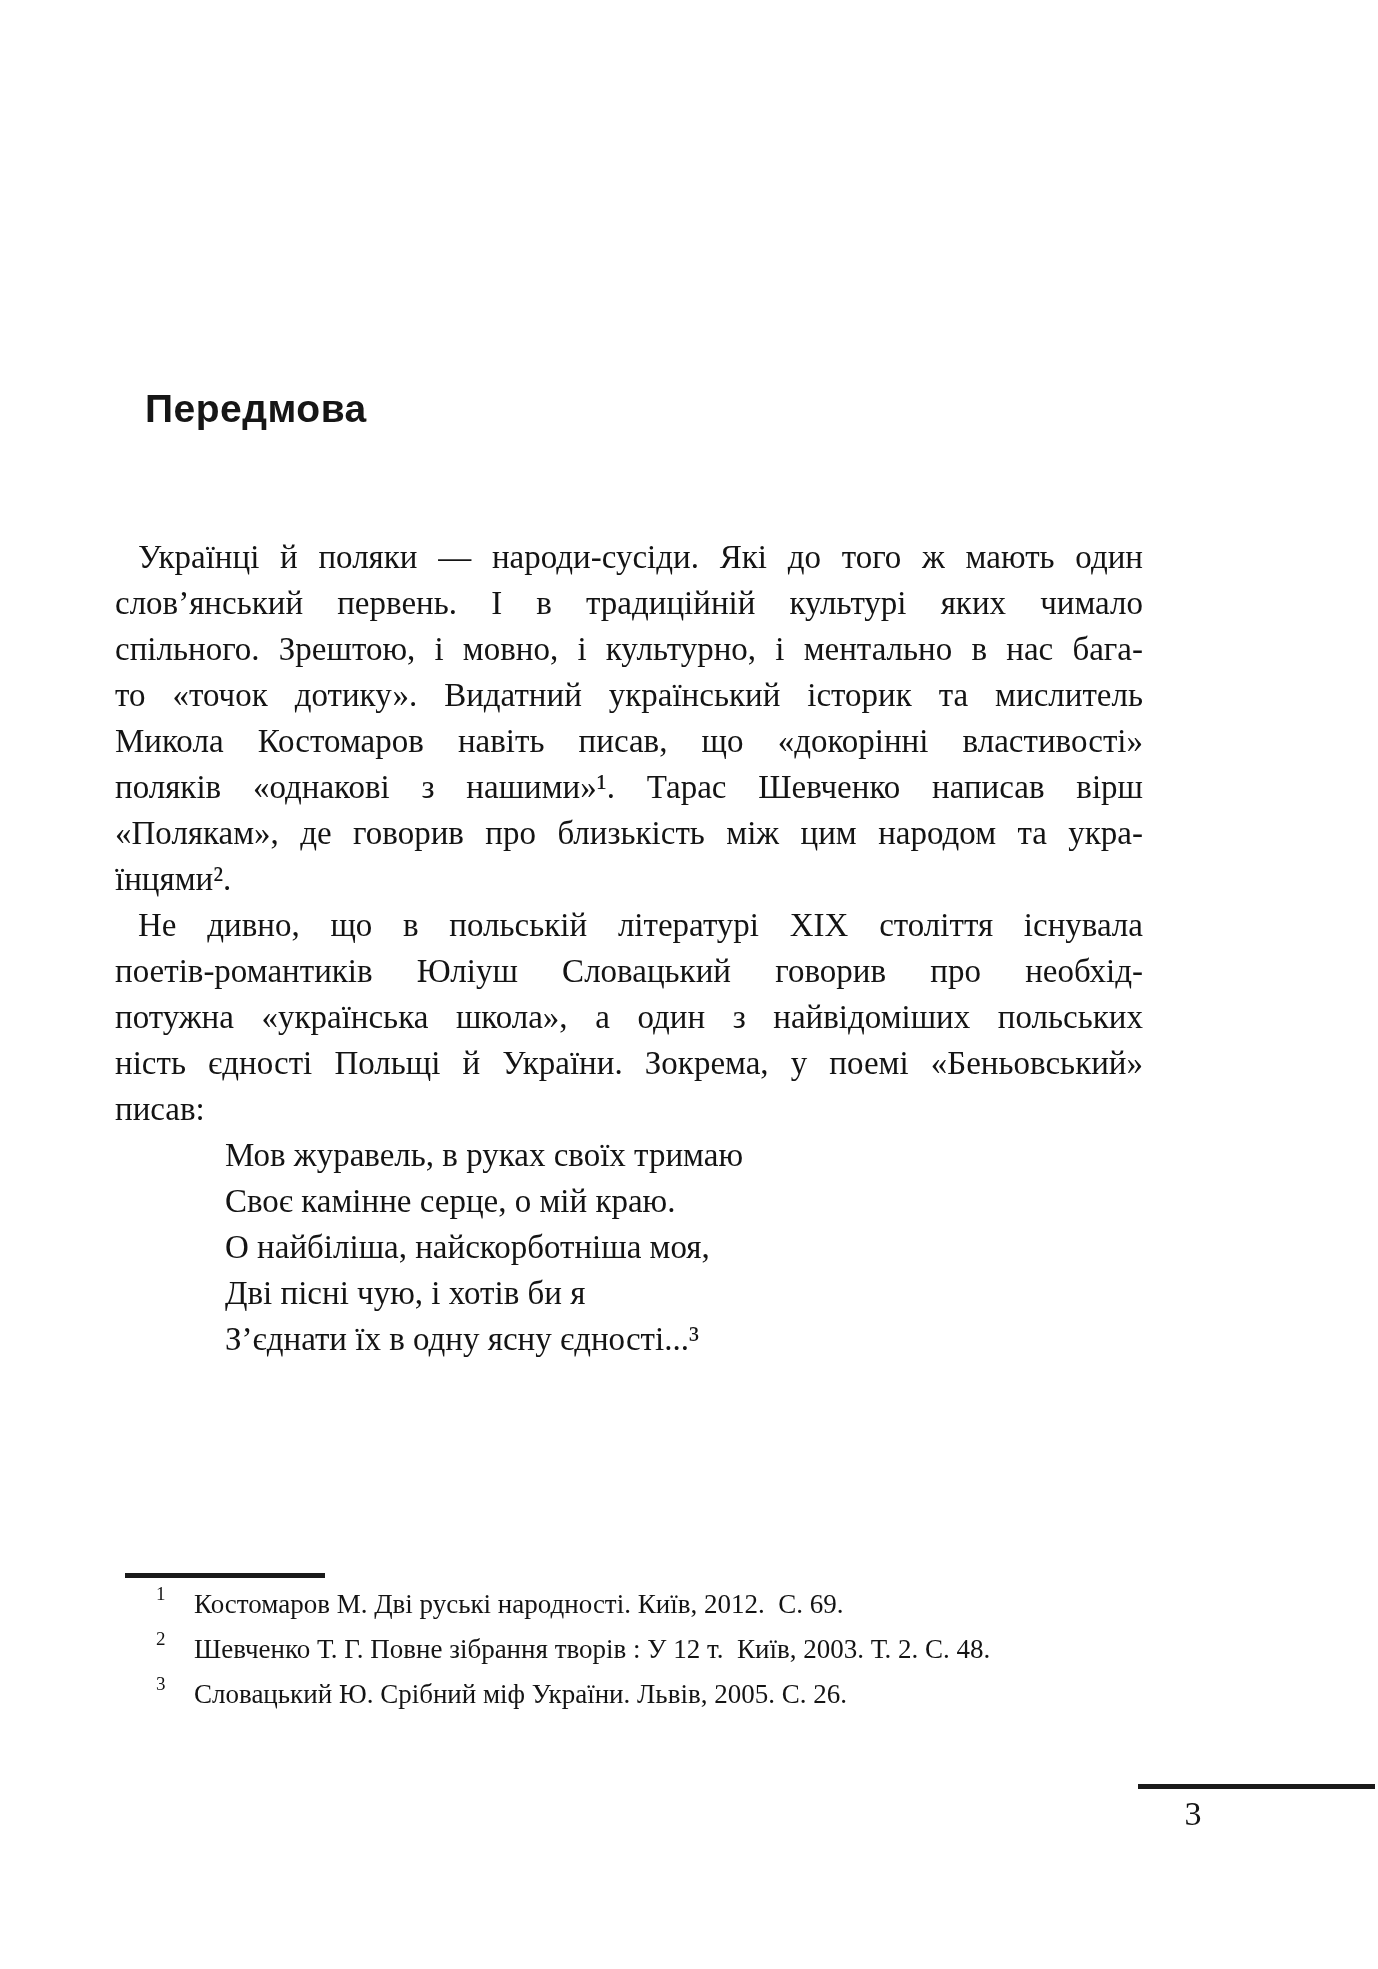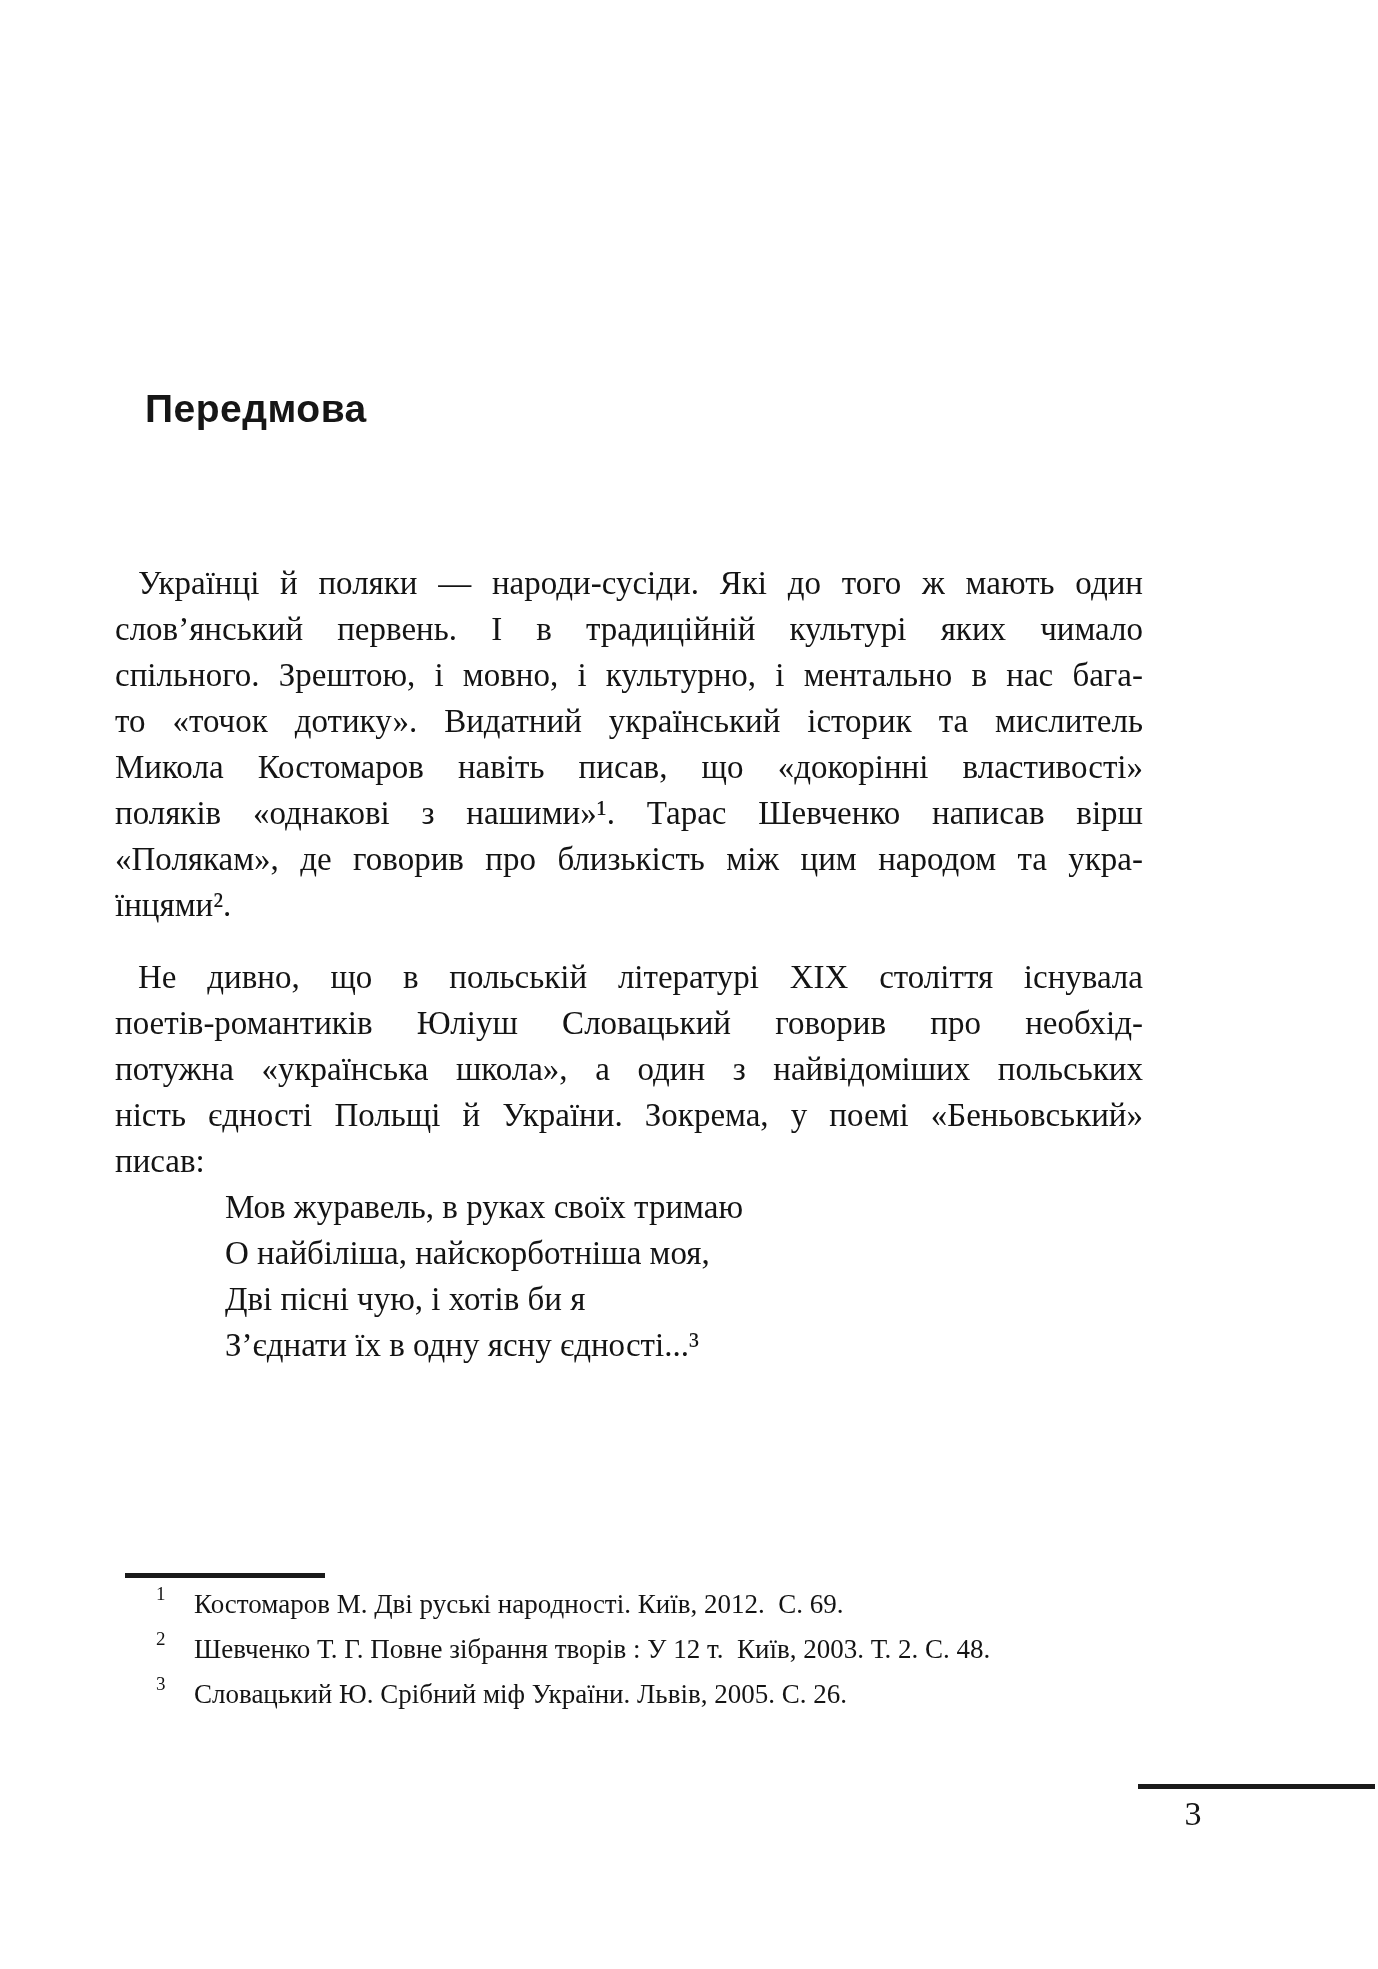--- a/index.html
+++ b/index.html
@@ -37,21 +37,20 @@
     line-height: 46px;
   }
   .body-line {
     text-align: justify;
   }
   .body-line.j {
     text-align-last: justify;
   }
   .body-line.first {
     text-indent: 23px;
-    margin-top: 26px;
   }
   .poem-line {
     padding-left: 110px;
     text-align: left;
   }
   .footnote-rule {
     position: absolute;
     left: 125px;
     top: 1573px;
     width: 200px;
@@ -116,20 +115,21 @@
       </div>
       <div>
         <div class="body-line j first">Не дивно, що в польській літературі XIX століття існувала</div>
         <div class="body-line j">поетів-романтиків Юліуш Словацький говорив про необхід-</div>
         <div class="body-line j">потужна «українська школа», а один з найвідоміших польських</div>
         <div class="body-line j">ність єдності Польщі й України. Зокрема, у поемі «Беньовський»</div>
         <div class="body-line">писав:</div>
       </div>
       <div>
         <div class="poem-line">Мов журавель, в руках своїх тримаю</div>
+        <div class="poem-line">Своє камінне серце, о мій краю.</div>
         <div class="poem-line">О найбіліша, найскорботніша моя,</div>
         <div class="poem-line">Дві пісні чую, і хотів би я</div>
         <div class="poem-line">З’єднати їх в одну ясну єдності...³</div>
       </div>
     </div>
 
   <div class="footnote-rule"></div>
 
   <div class="footnotes" id="footnotes">
       <div class="footnote"><sup>1</sup><span class="fn-text">Костомаров М. Дві руські народності. Київ, 2012.  С. 69.</span></div>

